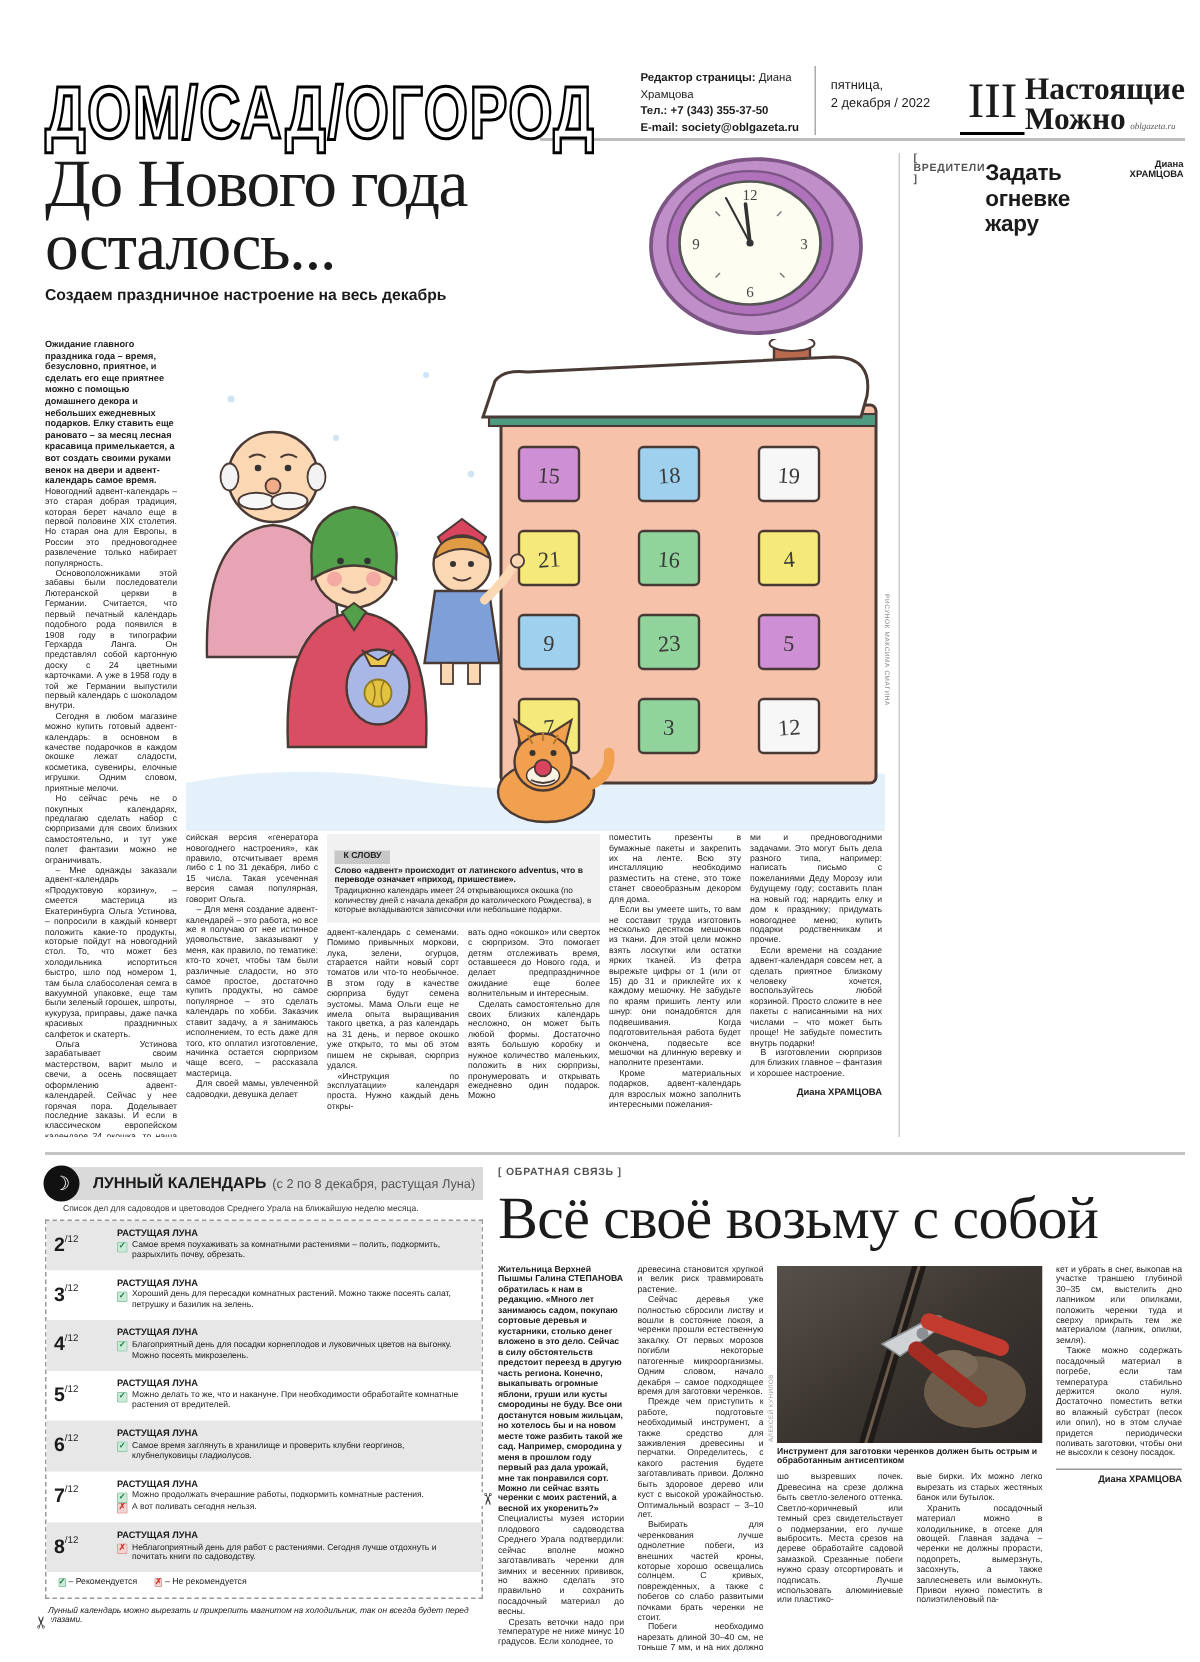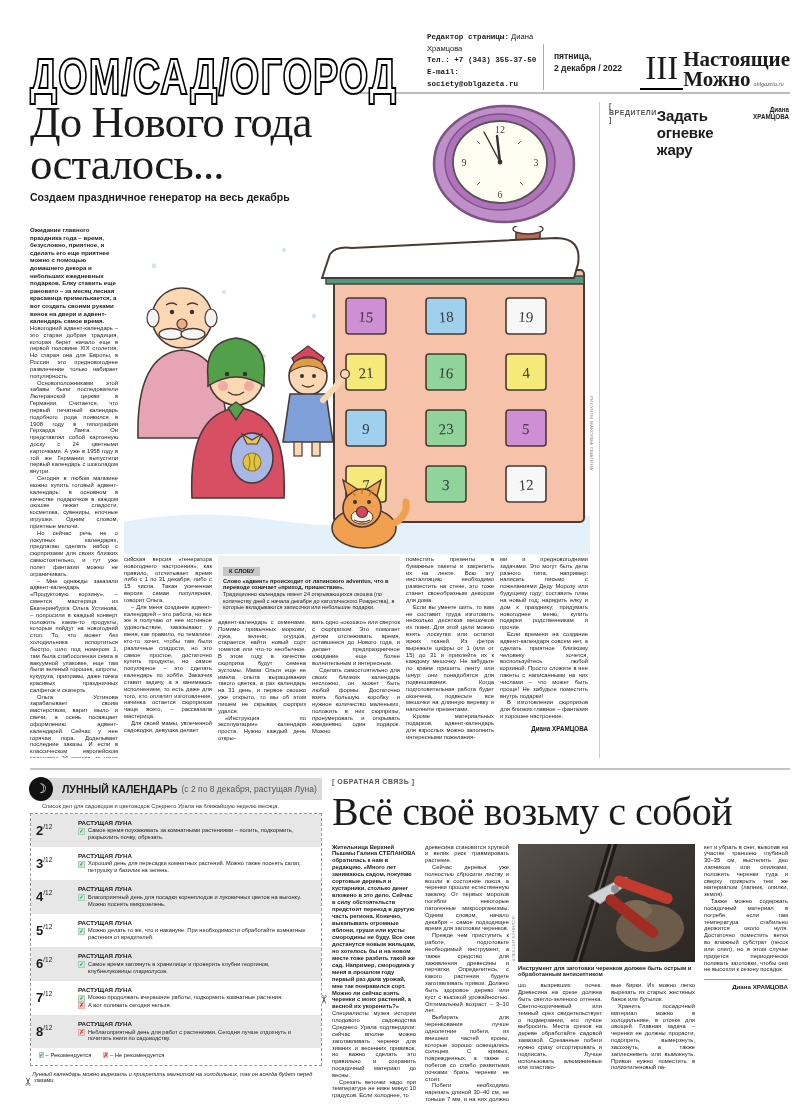--- a/index.html
+++ b/index.html
@@ -6,23 +6,23 @@
   .page{width:800px;height:1108px;background:#fff;position:relative;overflow:hidden;
         font-family:"Liberation Sans",sans-serif;color:#1b1b1b;margin:0 auto;}
   .inner{padding:30px 10px 0 30px;}
 
   
   .header{display:flex;align-items:flex-end;height:60px;position:relative;}
   .masthead{font-family:"Liberation Sans",sans-serif;font-weight:700;font-size:38px;
             letter-spacing:1px;color:#fff;-webkit-text-stroke:1.6px #000;
             transform:scaleY(1.3);transform-origin:top left;line-height:1;white-space:nowrap;}
   .edblock{margin-left:30px;font-size:7.6px;line-height:1.45;padding-top:6px;width:148px;}
-  .edblock b{font-weight:700;font-family:Liberation Mono, monospace;}
+  .edblock b{font-weight:700;}
   .dateblock{border-left:1px solid #aaa;padding-left:10px;margin-left:6px;font-size:8.6px;
-             font-weight:700;line-height:1.45;padding-top:6px;width:92px;height:40px;}
+             font-weight:400;line-height:1.45;padding-top:6px;width:92px;height:40px;}
   .pagenum{font-family:"Liberation Serif",serif;font-size:33px;line-height:1;margin-left:18px;
            margin-top:4px;border-bottom:2.5px solid #000;padding:0 5px 3px;}
   .brand{margin-left:auto;font-family:"Liberation Serif",serif;font-weight:700;font-size:21px;
          line-height:.95;padding-top:4px;text-align:left;}
   .brand .site{font-family:"Liberation Serif",serif;font-weight:400;font-style:italic;
                font-size:6px;color:#555;margin-left:3px;}
   .hrule{height:2px;background:#bdbdbd;margin:2px 0 8px 330px;}
 
   
   .toprow{display:flex;}
@@ -140,21 +140,21 @@
         <div><span>Можно</span><span class="site">oblgazeta.ru</span></div>
       </div>
     </div>
     <div class="hrule"></div>
 
     <div class="toprow">
 
       <div class="maincol">
         <div class="ma-head">
           <h1>До Нового года осталось...</h1>
-          <div class="ma-sub">Создаем праздничное генератор на весь декабрь</div>
+          <div class="ma-sub">Создаем праздничное настроение на весь декабрь</div>
           <svg class="clock" width="150" height="126" viewBox="0 0 150 126">
             <ellipse cx="76" cy="64" rx="70" ry="58" fill="#c08fca" stroke="#7c5585" stroke-width="2.5"></ellipse>
             <ellipse cx="72" cy="62" rx="55" ry="48" fill="#b172bc" stroke="#7c5585" stroke-width="1.5"></ellipse>
             <ellipse cx="72" cy="62" rx="47" ry="41" fill="#fdfdf2" stroke="#555" stroke-width="1.8"></ellipse>
             <text x="72" y="33" text-anchor="middle" font-size="10" font-family="Liberation Serif, serif" fill="#444">12</text>
             <text x="108" y="66" text-anchor="middle" font-size="10" font-family="Liberation Serif, serif" fill="#444">3</text>
             <text x="72" y="98" text-anchor="middle" font-size="10" font-family="Liberation Serif, serif" fill="#444">6</text>
             <text x="36" y="66" text-anchor="middle" font-size="10" font-family="Liberation Serif, serif" fill="#444">9</text>
             <line x1="50" y1="40" x2="94" y2="84" stroke="#fdfdf2" stroke-width="0"></line>
             <line x1="72" y1="62" x2="69" y2="36" stroke="#333" stroke-width="2.4" stroke-linecap="round"></line>

